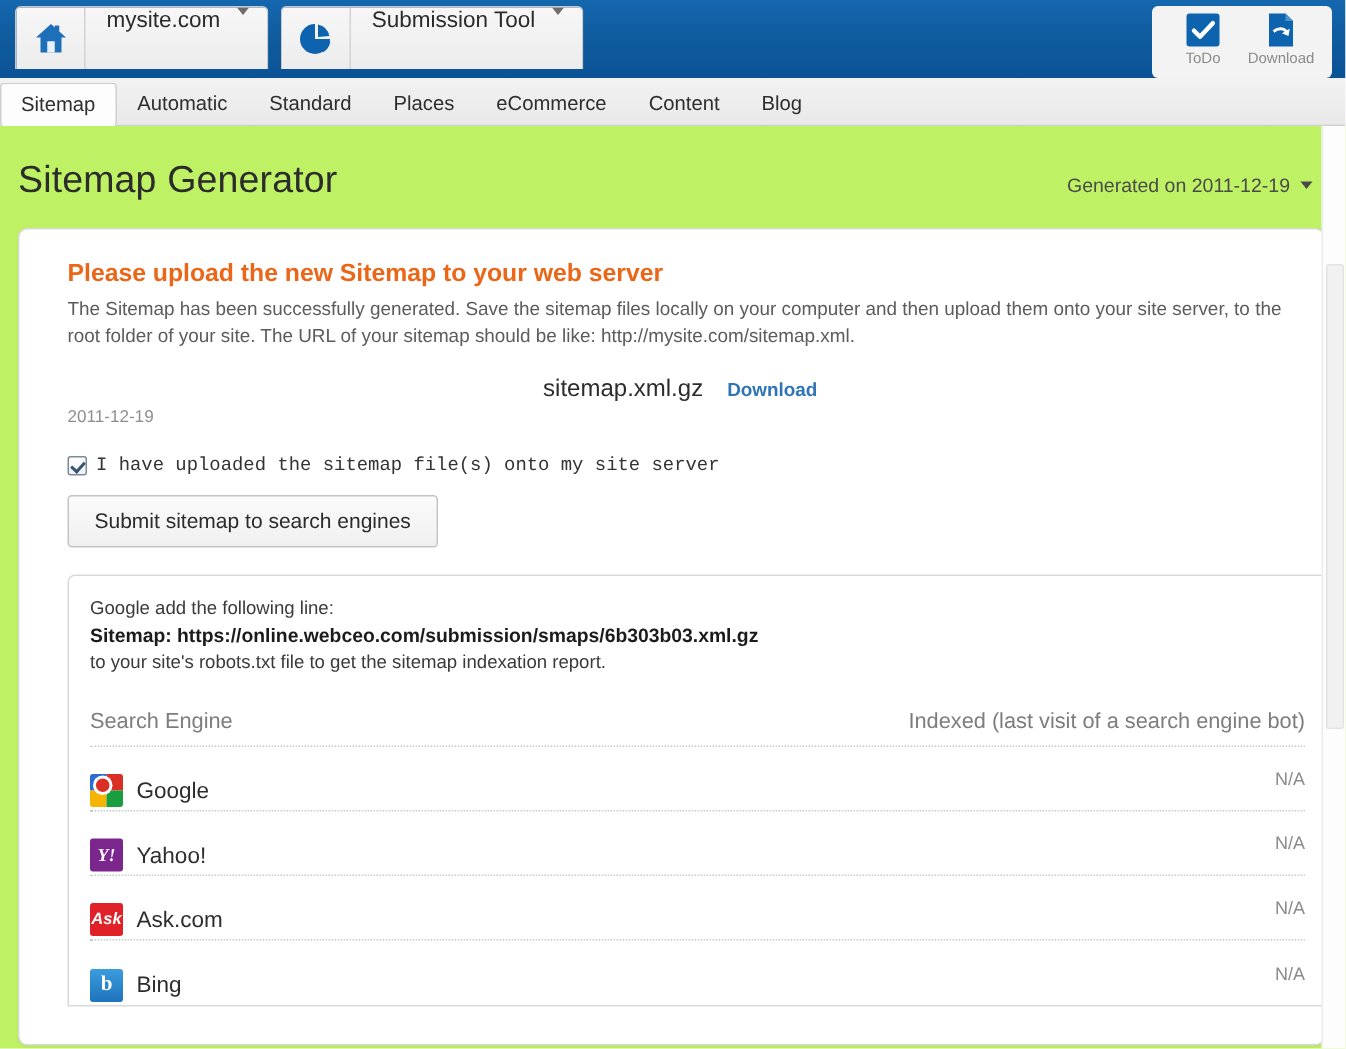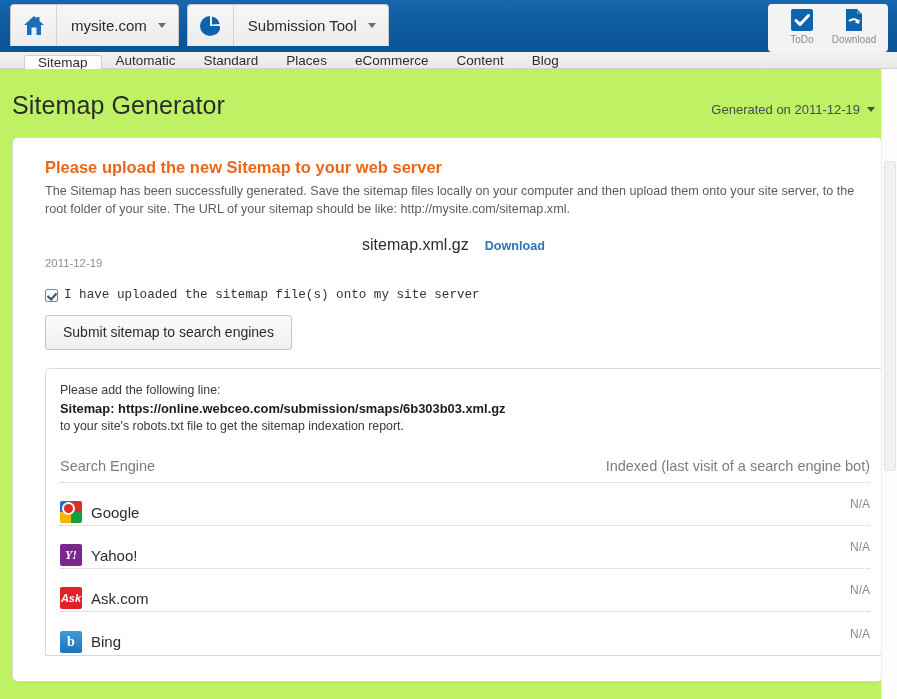--- a/index.html
+++ b/index.html
@@ -35,21 +35,20 @@
   .app-group + .app-group { margin-left: 8px; }
   .ag-icon {
     width: 46px;
     display: flex;
     align-items: center;
     justify-content: center;
     border-right: 1px solid #d2d2d2;
   }
   .ag-label {
     display: flex;
-    align-items: center;
     padding: 0 12px 0 14px;
     font-size: 15px;
     color: #2b2b2b;
     white-space: nowrap;
   }
   .caret-dn {
     margin-left: 11px;
     width: 0; height: 0;
     border-left: 4px solid transparent;
     border-right: 4px solid transparent;
@@ -76,26 +75,26 @@
     cursor: pointer;
   }
   .tool-lbl {
     font-size: 10px;
     color: #8b8b8b;
     margin-top: 2px;
   }
 
   
   .tabstrip {
-    height: 17px;
+    height: 32px;
     background: linear-gradient(to bottom,#f2f2f2 0%, #e9e9e9 100%);
     border-bottom: 1px solid #d0d0d0;
     display: flex;
     align-items: stretch;
-    padding-left: 24px;
+    padding-left: 0;
     position: relative;
   }
   .tab {
     display: flex;
     align-items: center;
     padding: 0 14px;
     font-size: 13.5px;
     color: #2e2e2e;
     margin-top: 3px;
     margin-bottom: 2px;
@@ -420,21 +419,21 @@
 
     <div class="chk-row">
       <span class="chk"></span>
       <span class="chk-lbl">I have uploaded the sitemap file(s) onto my site server</span>
     </div>
 
     <button class="btn-submit">Submit sitemap to search engines</button>
 
     <div class="crawler">
       <div class="crawler-body">
-        <div class="cb-line">Please add the following line:</div>
+        <div class="cb-line">Google add the following line:</div>
         <div class="cb-url">Sitemap: https://online.webceo.com/submission/smaps/6b303b03.xml.gz</div>
         <div class="cb-line">to your site's robots.txt file to get the sitemap indexation report.</div>
 
         <div class="tbl-head">
           <span>Search Engine</span>
           <span>Indexed (last visit of a search engine bot)</span>
         </div>
 
         <div class="se-row">
           <span class="se-left">

